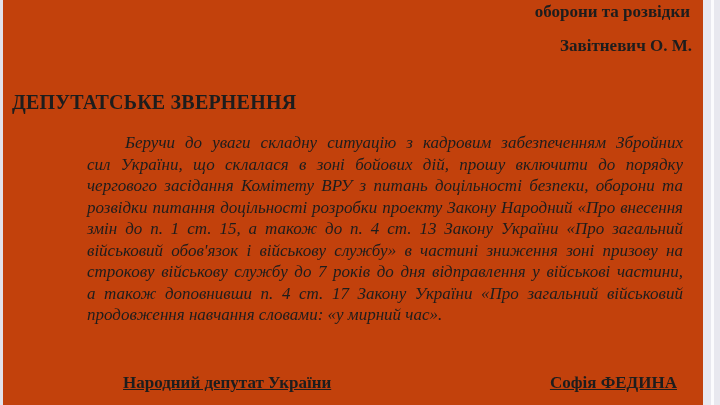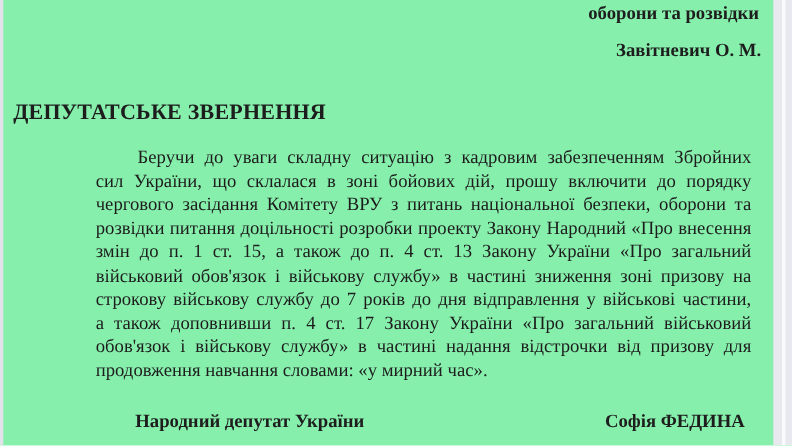--- a/index.html
+++ b/index.html
@@ -4,21 +4,21 @@
 <style>
   html, body {
     margin: 0;
     padding: 0;
     background: #ffffff;
   }
   .page {
     position: relative;
     width: 720px;
     height: 405px;
-    background: #86efac;
+    background: #c2410c;
     overflow: hidden;
     font-family: "Liberation Serif", "DejaVu Serif", serif;
     color: #1d1d1d;
   }
   .edge-left {
     position: absolute;
     left: 0; top: 0; bottom: 0;
     width: 3px;
     background: #e2e2ea;
   }
@@ -66,39 +66,41 @@
     top: 132px;
     left: 87px;
     width: 596px;
     font-size: 17px;
     line-height: 21.5px;
   }
   .body-line {
     text-align: justify;
     text-align-last: justify;
     white-space: normal;
+    font-style: italic;
   }
   .body-line.first {
     text-indent: 38px;
   }
   .body-line.last {
     text-align: right;
     text-align-last: left;
   }
   .signature-row {
     position: absolute;
     top: 372px;
     left: 123px;
     right: 43px;
     display: flex;
     justify-content: space-between;
     align-items: baseline;
     font-weight: bold;
     font-size: 17px;
     line-height: 21px;
+    text-decoration: underline;
   }
 </style>
 </head>
 <body>
 
 <div class="page">
 
   <div class="edge-left"></div>
   <div class="edge-right">
     <div class="edge-line"></div>
@@ -106,27 +108,26 @@
 
   <div class="addressee-line-1">оборони та розвідки</div>
 
   <div class="addressee-line-2">Завітневич О. М.</div>
 
   <div class="doc-title">ДЕПУТАТСЬКЕ ЗВЕРНЕННЯ</div>
 
   <div class="body-paragraph">
     <div class="body-line first">Беручи до уваги складну ситуацію з кадровим забезпеченням Збройних</div>
     <div class="body-line">сил України, що склалася в зоні бойових дій, прошу включити до порядку</div>
-    <div class="body-line">чергового засідання Комітету ВРУ з питань національної безпеки, оборони та</div>
+    <div class="body-line">чергового засідання Комітету ВРУ з питань доцільності безпеки, оборони та</div>
     <div class="body-line">розвідки питання доцільності розробки проекту Закону Народний «Про внесення</div>
     <div class="body-line">змін до п. 1 ст. 15, а також до п. 4 ст. 13 Закону України «Про загальний</div>
     <div class="body-line">військовий обов'язок і військову службу» в частині зниження зоні призову на</div>
     <div class="body-line">строкову військову службу до 7 років до дня відправлення у військові частини,</div>
     <div class="body-line">а також доповнивши п. 4 ст. 17 Закону України «Про загальний військовий</div>
-    <div class="body-line">обов'язок і військову службу» в частині надання відстрочки від призову для</div>
     <div class="body-line last">продовження навчання словами: «у мирний час».</div>
   </div>
 
   <div class="signature-row">
     <span>Народний депутат України</span>
     <span>Софія ФЕДИНА</span>
   </div>
 
 </div>
 

